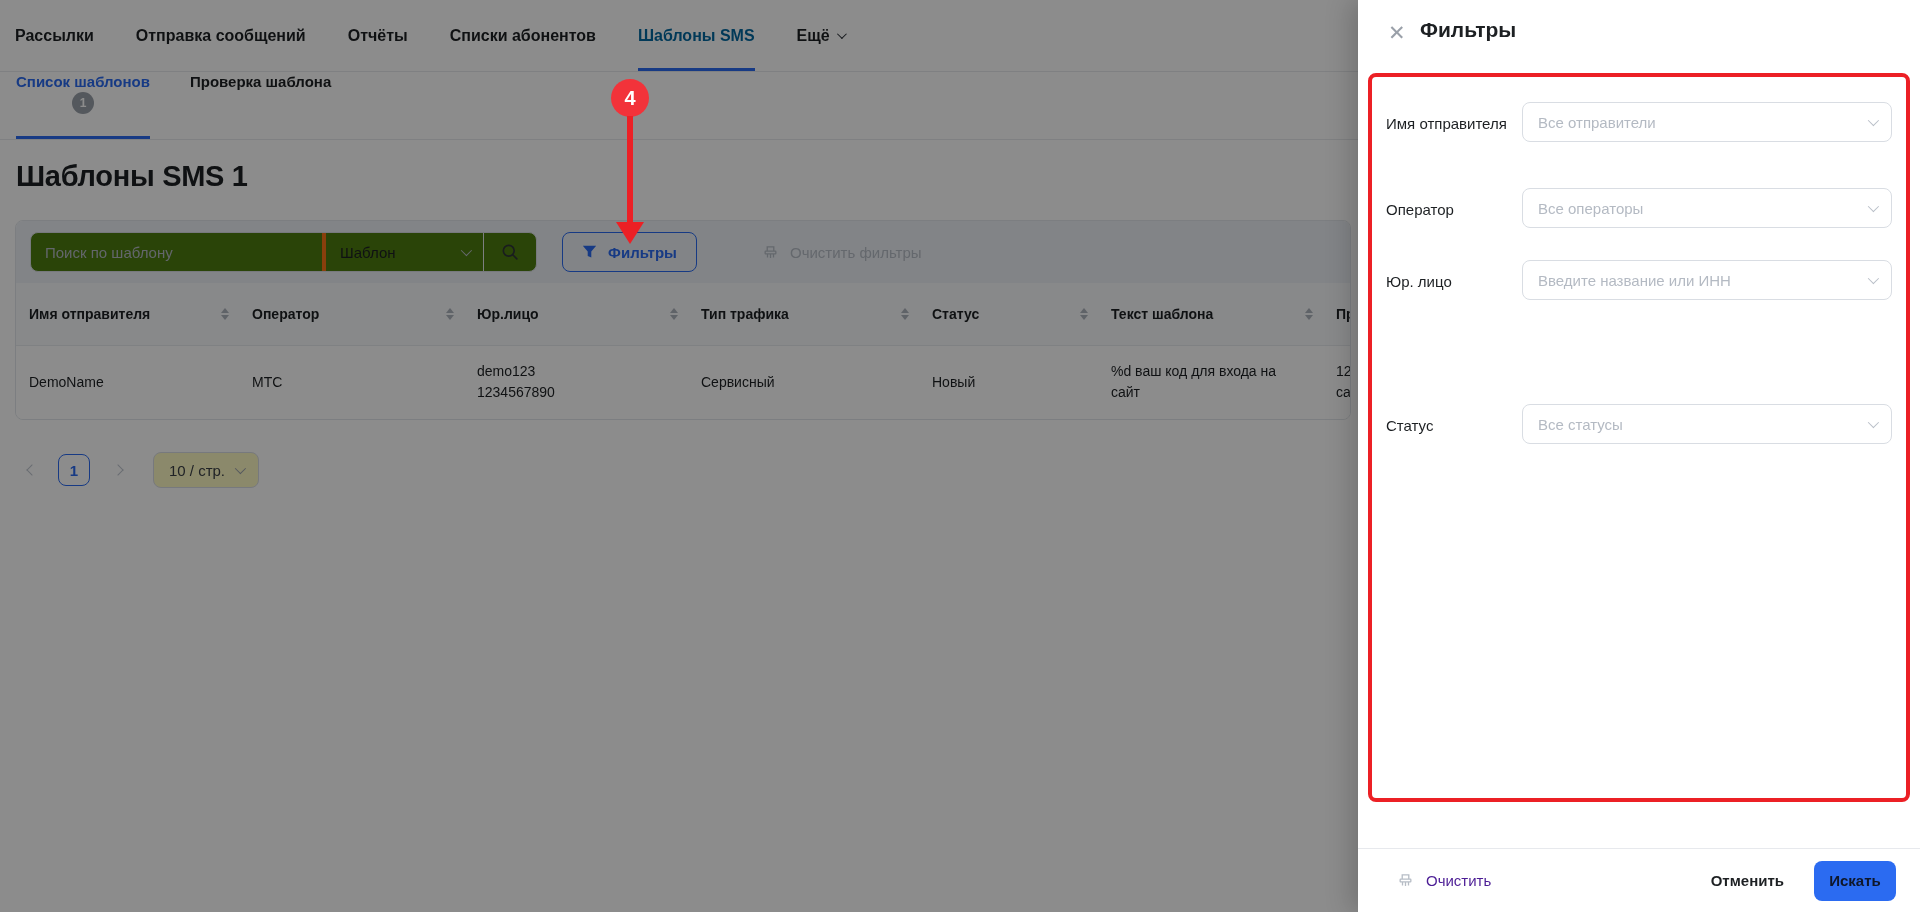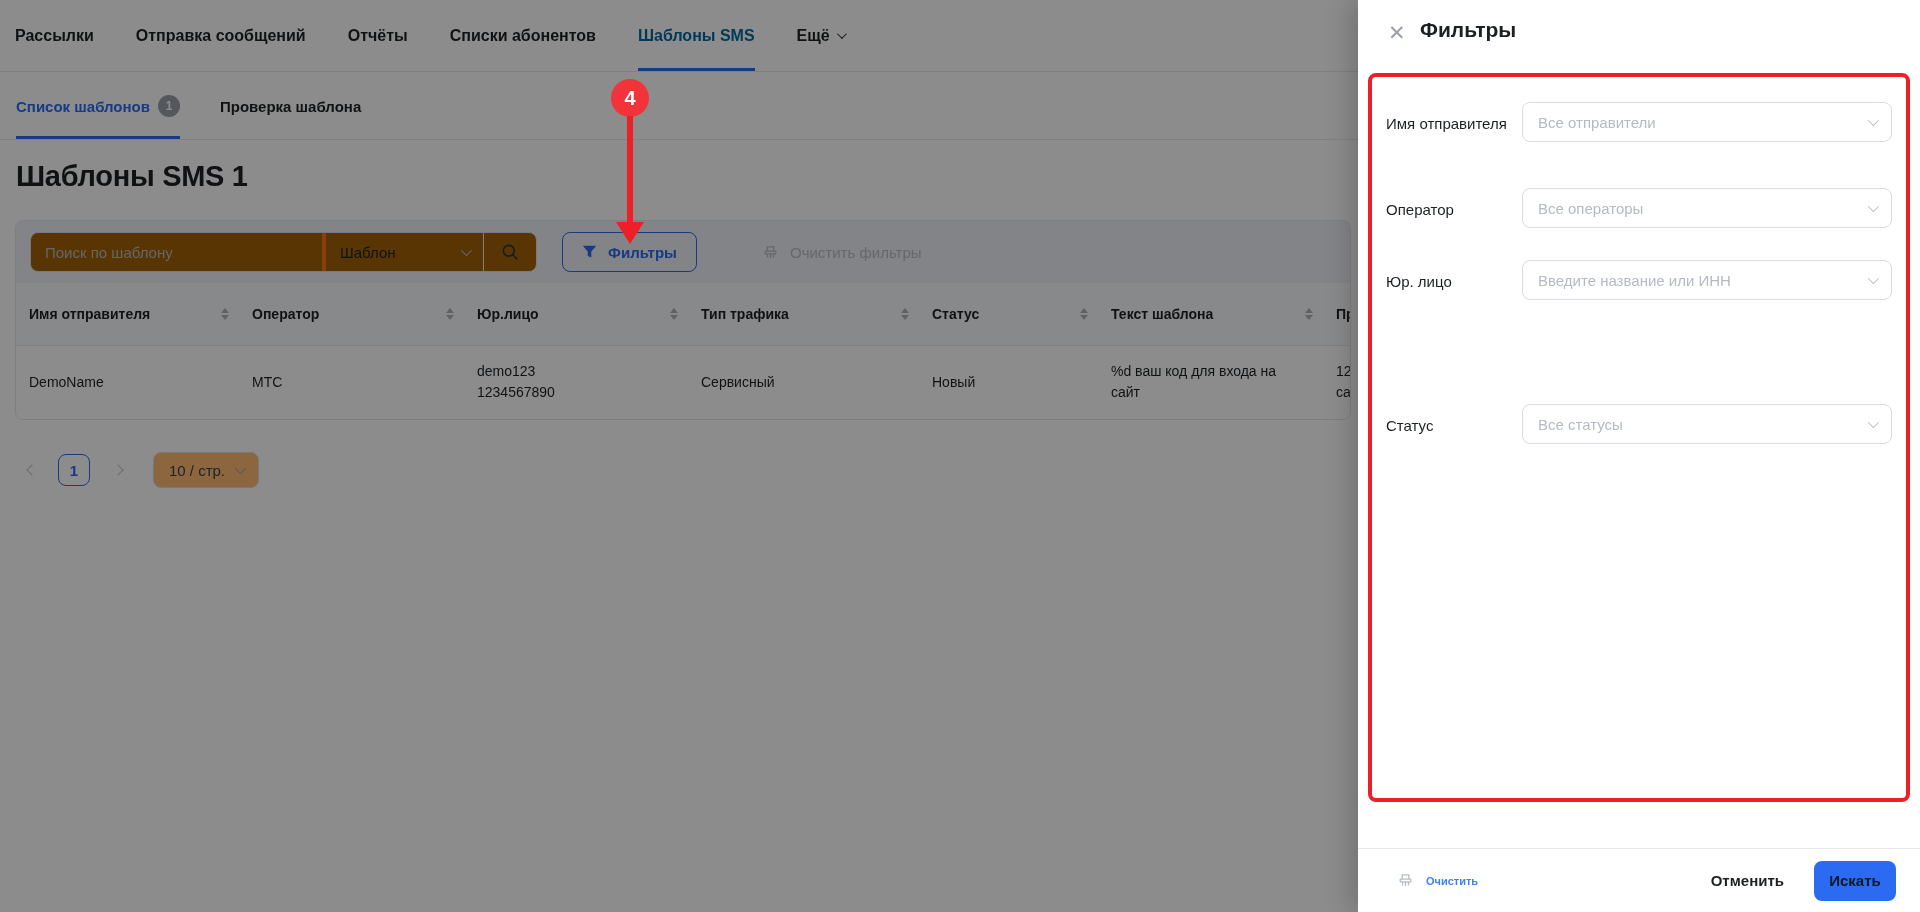--- a/index.html
+++ b/index.html
@@ -14,34 +14,34 @@
             display:flex; align-items:stretch; gap:42px; padding-left:15px;
             border-bottom:1px solid #e7e9ed; background:#fff; }
   .nav-item { display:flex; align-items:center; gap:7px; font-size:16px; font-weight:600;
               color:#1d2023; cursor:pointer; white-space:nowrap; }
   .nav-item.active { color:#0369a1; box-shadow: inset 0 -3px 0 #2b6bf1; text-align: center; }
 
   
   .tabsrow { position:absolute; left:0; top:73px; width:1358px; height:67px;
              display:flex; align-items:stretch; gap:40px; padding-left:16px;
              border-bottom:1px solid #e7e9ed; background:#fff; }
-  .tab { display:flex; align-items:center; gap:8px; font-size:15px; font-weight:600; cursor:pointer; }
+  .tab { display:flex; align-items:center; gap:2px; font-size:15px; font-weight:600; cursor:pointer;flex-direction:column; }
   .tab.active { color:#2b6bf1; box-shadow: inset 0 -3px 0 #2b6bf1; }
   .tab-badge { width:22px; height:22px; border-radius:50%; background:#99a0a9; color:#fff;
                font-size:12px; font-weight:700; display:flex; align-items:center; justify-content:center; }
 
   
   .page-title { position:absolute; left:16px; top:160px; font-size:29px; font-weight:700; letter-spacing:-0.3px; }
 
   
   .card { position:absolute; left:15px; top:220px; width:1336px; height:200px;
           border:1px solid #e2e6eb; border-radius:8px; background:#fff; overflow:hidden; }
   .toolbar { position:relative; height:62px; background:#edf1f6; }
   .search-group { position:absolute; left:14px; top:11px; width:507px; height:40px;
-                  background:#a16207; border:1px solid #d9dde3; border-radius:8px;
+                  background:#4d7c0f; border:1px solid #d9dde3; border-radius:8px;
                   display:flex; align-items:stretch; }
   .sg-input { flex:0 0 291px; border:none; outline:none; background:transparent;
               padding:0 14px; font-size:15px; font-family:inherit; color:#1d2023; }
   .sg-input::placeholder { color:#b4bac3; }
   .sg-select { flex:0 0 161px; border-left:4px solid #f97316; display:flex; align-items:center;
                justify-content:space-between; padding:0 14px; font-size:15px; cursor:pointer; }
   .sg-btn { flex:1; border-left:1px solid #e3e7ec; display:flex; align-items:center;
             justify-content:center; cursor:pointer; }
   .filters-btn { position:absolute; left:546px; top:11px; width:135px; height:40px;
                  border:1px solid #2b6bf1; border-radius:8px; background:transparent;
@@ -62,21 +62,21 @@
   .cell-line { display:block; line-height:21px; }
 
   
   .pagination { position:absolute; left:15px; top:450px; height:40px; display:flex; align-items:center; }
   .pg-prev { margin-left:13px; } .pg-next { margin-left:24px; }
   .pg-page { margin-left:22px; width:32px; height:32px; border:1px solid #2b6bf1; border-radius:8px;
              color:#2b6bf1; font-weight:700; font-size:15px; display:flex; align-items:center;
              justify-content:center; cursor:pointer; background:#fff; }
   .pg-size { margin-left:31px; width:106px; height:36px; border:1px solid #d9dde3; border-radius:8px;
              display:flex; align-items:center; justify-content:center; gap:10px; font-size:15px;
-             color:#3b4046; cursor:pointer; background:#fdba74; }
+             color:#3b4046; cursor:pointer; background:#fef9c3; }
 
   
   .chv { display:inline-block; width:8px; height:8px;
          border-right:1.6px solid #b9bfc8; border-bottom:1.6px solid #b9bfc8; }
   .chv-down  { transform:rotate(45deg)  translateY(-2px); }
   .chv-left  { transform:rotate(135deg); }
   .chv-right { transform:rotate(-45deg); }
   .chv-dark  { border-color:#2a2f36; width:7px; height:7px; }
   .chv-gray  { border-color:#c0c6cf; }
 
@@ -92,22 +92,22 @@
   .drawer-title { position:absolute; left:62px; top:18px; font-size:21px; font-weight:700; }
   .f-row { position:absolute; left:0; width:562px; height:40px; }
   .f-label { position:absolute; left:28px; top:9px; width:122px; font-size:15px; line-height:26px; color:#1d2023; }
   .f-select { position:absolute; left:164px; top:0; width:370px; height:40px;
               border:1px solid #d9dde3; border-radius:8px; background:#fff;
               display:flex; align-items:center; justify-content:space-between;
               padding:0 15px; cursor:pointer;gap:40px; }
   .f-ph { color:#b4bac3; font-size:15px; white-space:nowrap; overflow:hidden; }
   .drawer-footer { position:absolute; left:0; top:848px; width:562px; height:64px;
                    border-top:1px solid #e7e9ed; display:flex; align-items:center; padding:0 24px 0 40px; }
-  .ft-clear { display:flex; align-items:center; gap:13px; color:#3b82f6; font-size:11px;
-              margin-right:auto; cursor:default;font-weight:bold; }
+  .ft-clear { display:flex; align-items:center; gap:13px; color:#4c1d95; font-size:15px;
+              margin-right:auto; cursor:default; }
   .ft-cancel { font-size:15px; font-weight:600; color:#1d2023; margin-right:30px; cursor:pointer; }
   .ft-submit { width:82px; height:40px; border:none; border-radius:8px; background:#2b6bf1;
                color:#0f172a; font-size:15px; font-weight:600; font-family:inherit; cursor:pointer; }
 
   
   .anno { z-index:60; pointer-events:none; }
   .anno-badge { position:absolute; left:611px; top:79px; width:38px; height:38px; border-radius:50%;
                 background:#f2333a; color:#fff; font-size:20px; font-weight:700;
                 display:flex; align-items:center; justify-content:center; }
   .anno-shaft { position:absolute; left:627px; top:116px; width:6px; height:106px; background:#ec2025; }

